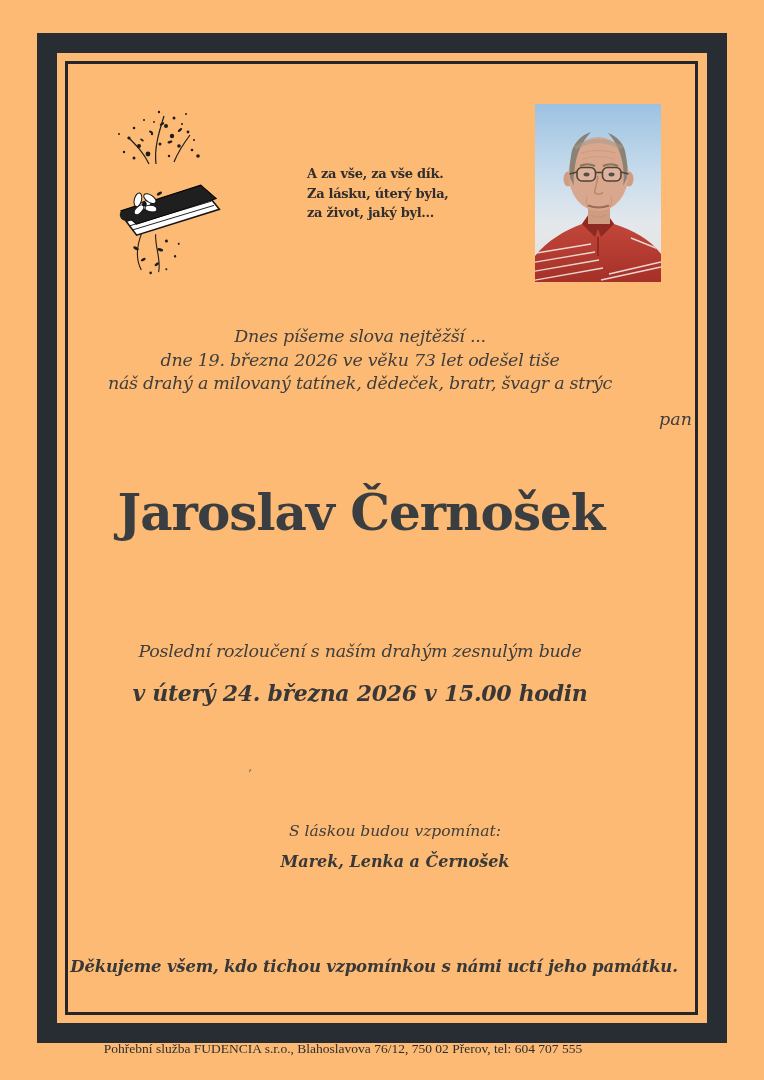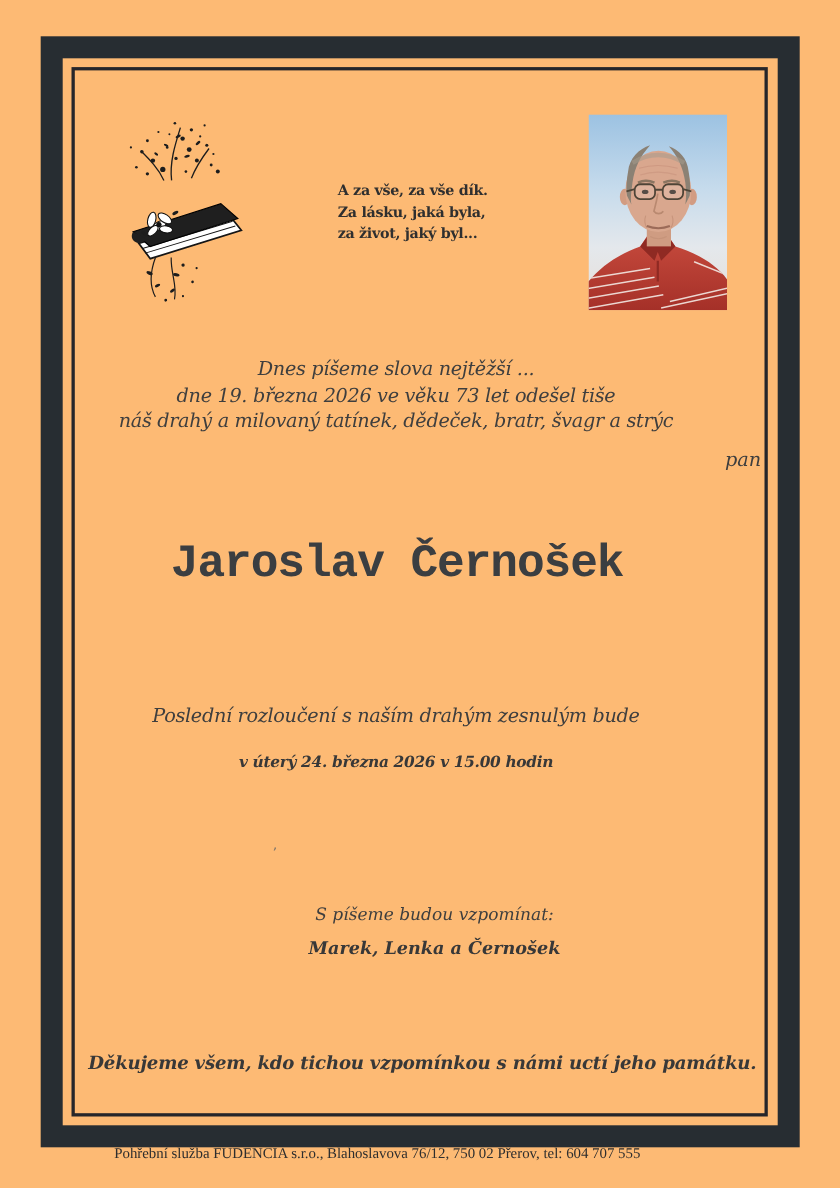--- a/index.html
+++ b/index.html
@@ -35,39 +35,39 @@
     left:28px; top:325px; width:664px;
     font-style:italic; font-size:17.5px; line-height:23.5px;
     letter-spacing:-0.3px; color:#3e3e3e; text-align:center;
   }
   .pan{
     left:28px; top:409px; width:664px;
     font-style:italic; font-size:17.5px; color:#3e3e3e; text-align:right;
   }
   .name{
     left:28px; top:482px; width:666px;
-    font-weight:bold; font-size:42px; line-height:62px;
-    letter-spacing:-1px; color:#3b3e41; text-align:center;font-family:Liberation Mono, monospace;
+    font-weight:bold; font-size:50px; line-height:62px;
+    letter-spacing:-1px; color:#3b3e41; text-align:center;
   }
   .cer{
     left:28px; width:664px;
     font-style:italic; font-size:17.5px; line-height:22px;
     letter-spacing:-0.3px; color:#3e3e3e; text-align:center;
   }
-  .cer.bold{font-weight:bold; font-size:14px; color:#383838;}
+  .cer.bold{font-weight:bold; font-size:22px; color:#383838;}
   .mourn1{
     left:63px; top:822px; width:664px;
     font-style:italic; font-size:15.5px; color:#3e3e3e; text-align:center;
   }
   .mourn2{
     left:63px; top:852px; width:664px;
     font-style:italic; font-weight:bold; font-size:16px; color:#383838; text-align:center;
   }
   .thanks{
-    left:52px; top:957px; width:664px;
+    left:42px; top:957px; width:664px;
     font-style:italic; font-weight:bold; font-size:16.5px;
     letter-spacing:-0.2px; color:#383838; text-align:center;
   }
   .stray{
     left:248px; top:768px; font-size:12px; color:#6a6a6a;
   }
   .footer{
     left:13px; top:1041px; width:660px;
     font-family:"Liberation Serif", serif;
     font-size:13.5px; color:#2e2e2e; text-align:center;
@@ -154,21 +154,21 @@
           <circle cx="45" cy="110" r="1"></circle>
             <circle cx="55" cy="98" r="1.2"></circle>
             <circle cx="60" cy="86" r="1"></circle>
         </g>
       </g>
     </svg>
   </div>
 
   <div class="abs verse">
     <div>A za vše, za vše dík.</div>
-    <div>Za lásku, jaká byla,</div>
+    <div>Za lásku, úterý byla,</div>
     <div>za život, jaký byl...</div>
   </div>
 
   <div class="abs photo">
     <svg width="126" height="178" viewBox="0 0 126 178">
       <defs>
         <linearGradient id="bgG" x1="0" y1="0" x2="0" y2="1">
           <stop offset="0" stop-color="#9cc2e2"></stop>
           <stop offset="0.38" stop-color="#c6dbec"></stop>
           <stop offset="0.68" stop-color="#e4e8ec"></stop>
@@ -236,20 +236,20 @@
 
   <div class="abs pan">pan</div>
 
   <div class="abs name">Jaroslav Černošek</div>
 
   <div class="abs cer" style="top:640px;">Poslední rozloučení s naším drahým zesnulým bude</div>
   <div class="abs cer bold" style="top:682px;">v úterý 24. března 2026 v 15.00 hodin</div>
 
   <div class="abs stray">’</div>
 
-  <div class="abs mourn1">S píšeme budou vzpomínat:</div>
+  <div class="abs mourn1">S láskou budou vzpomínat:</div>
   <div class="abs mourn2">Marek, Lenka a Černošek</div>
 
   <div class="abs thanks">Děkujeme všem, kdo tichou vzpomínkou s námi uctí jeho památku.</div>
 
   <div class="abs footer">Pohřební služba FUDENCIA s.r.o., Blahoslavova 76/12, 750 02 Přerov, tel: 604 707 555</div>
 
 </div>
 
 </body></html>

